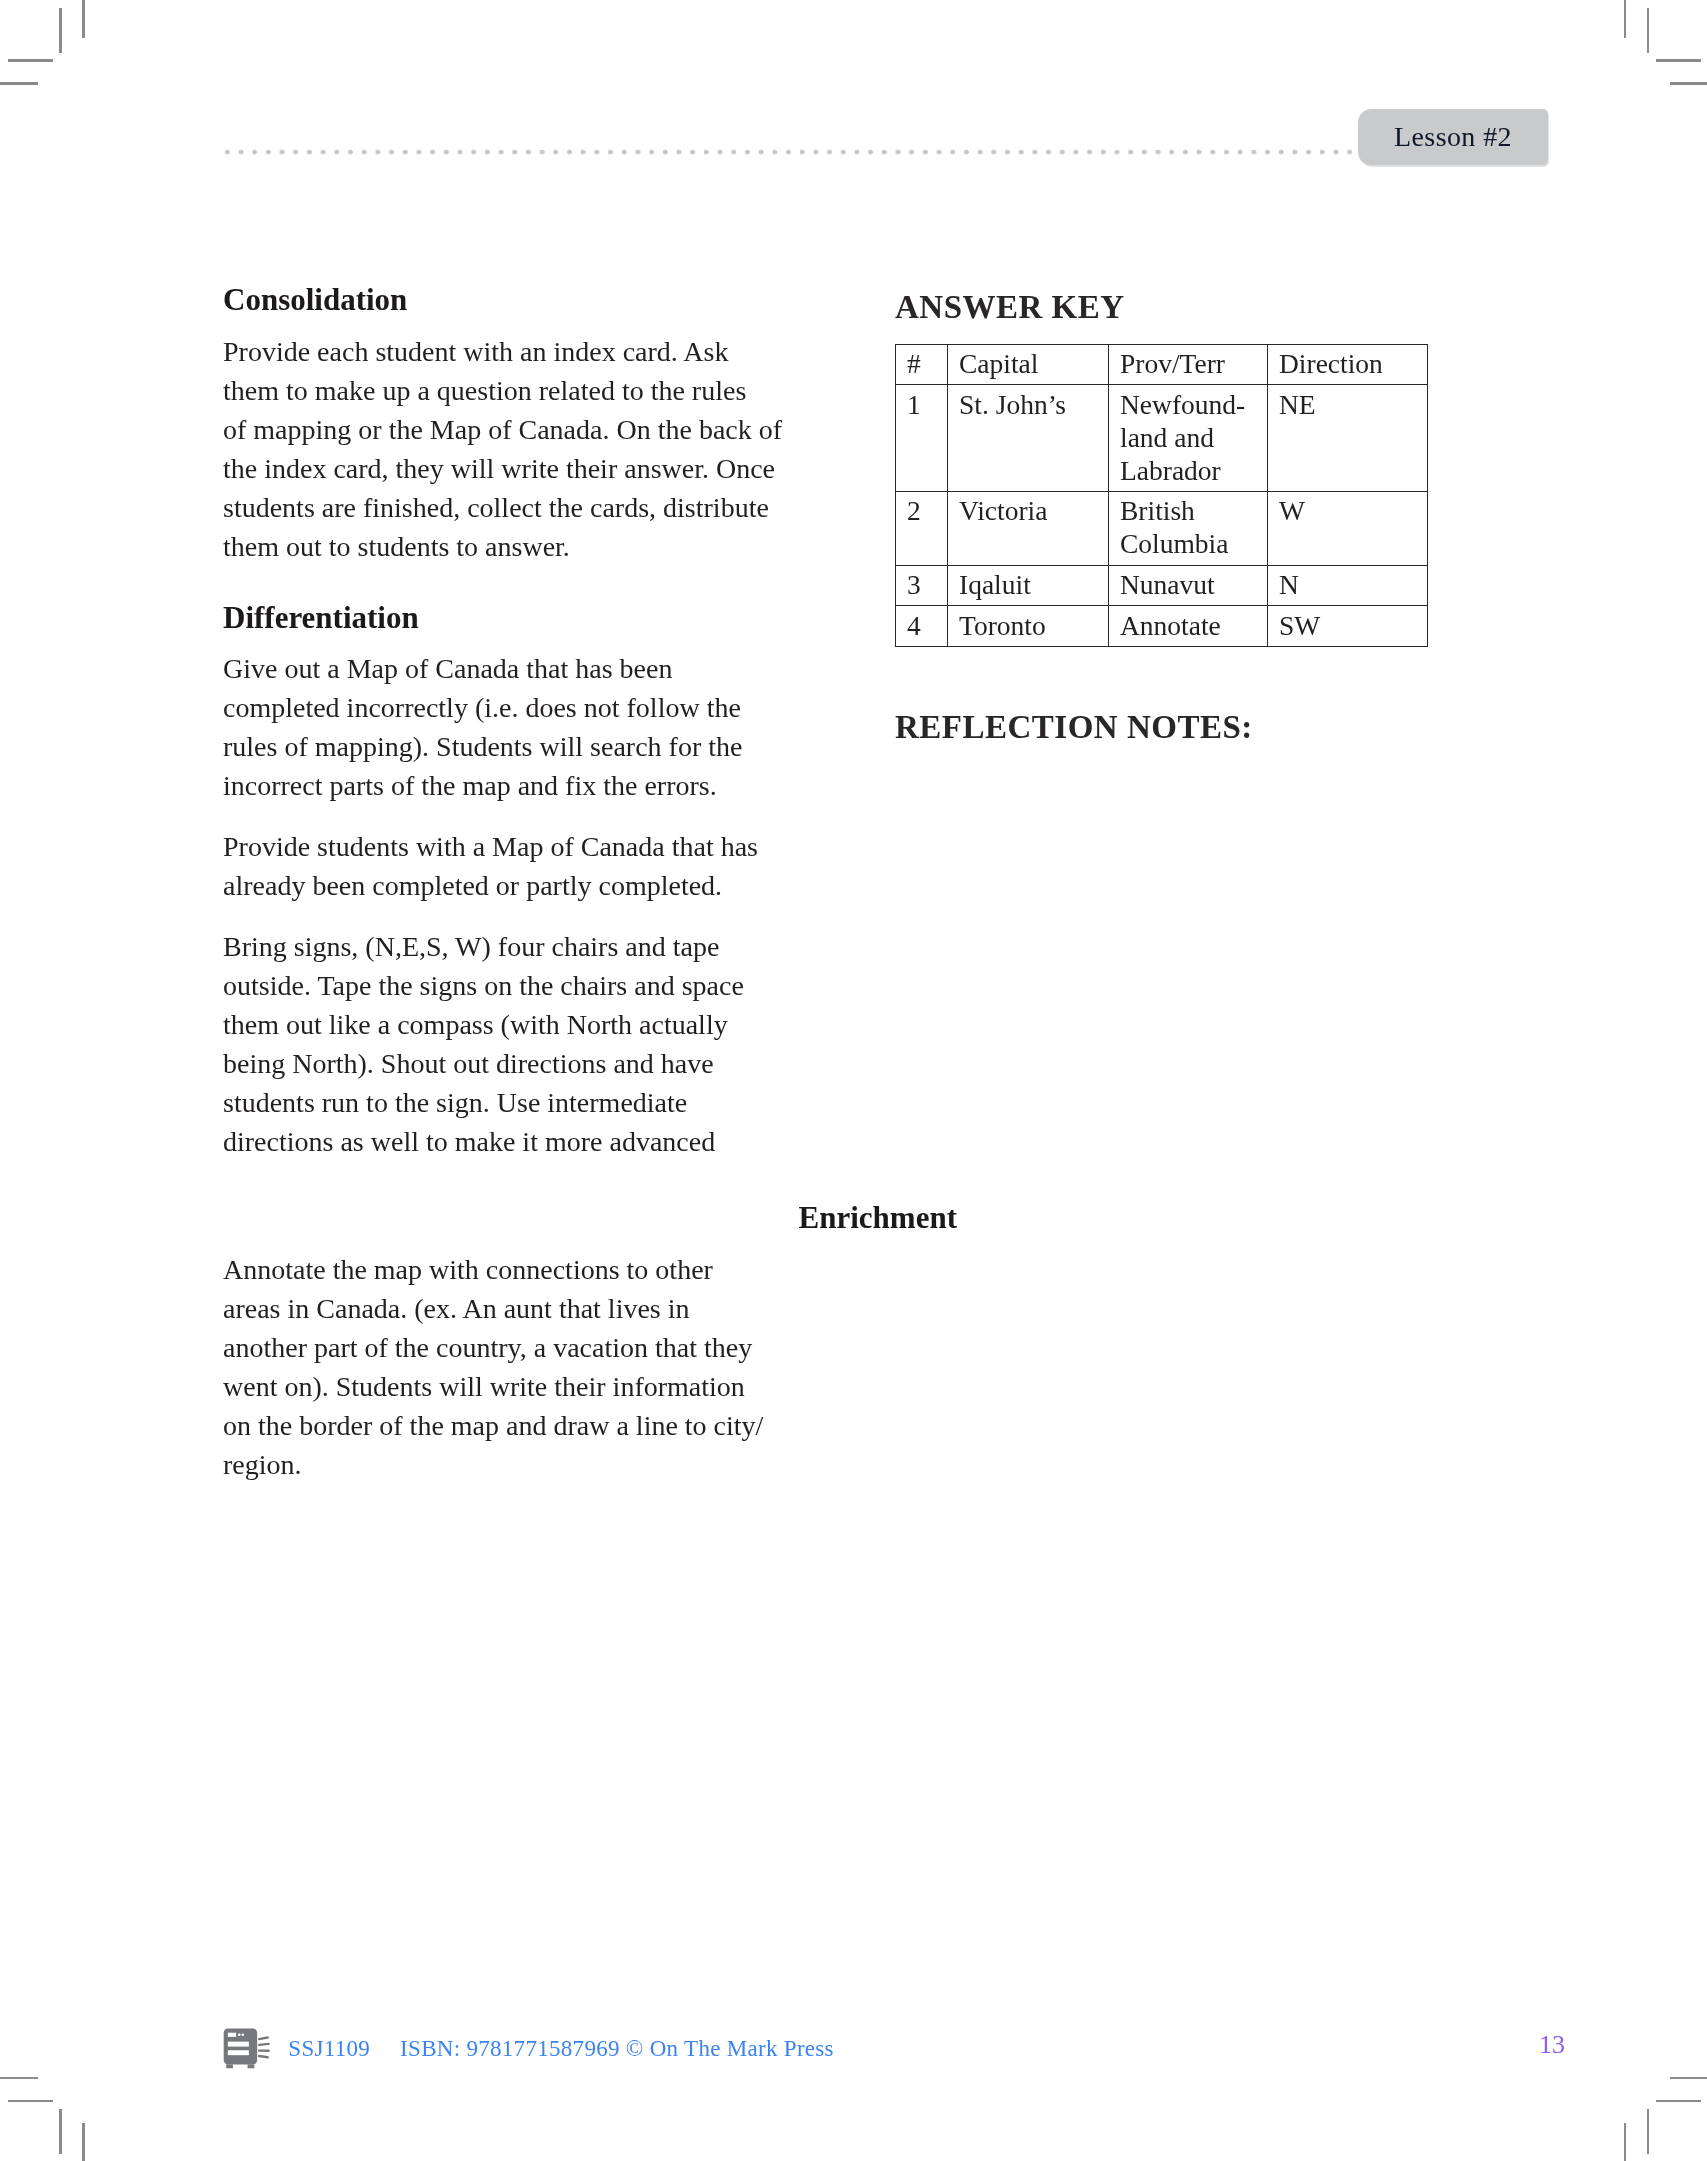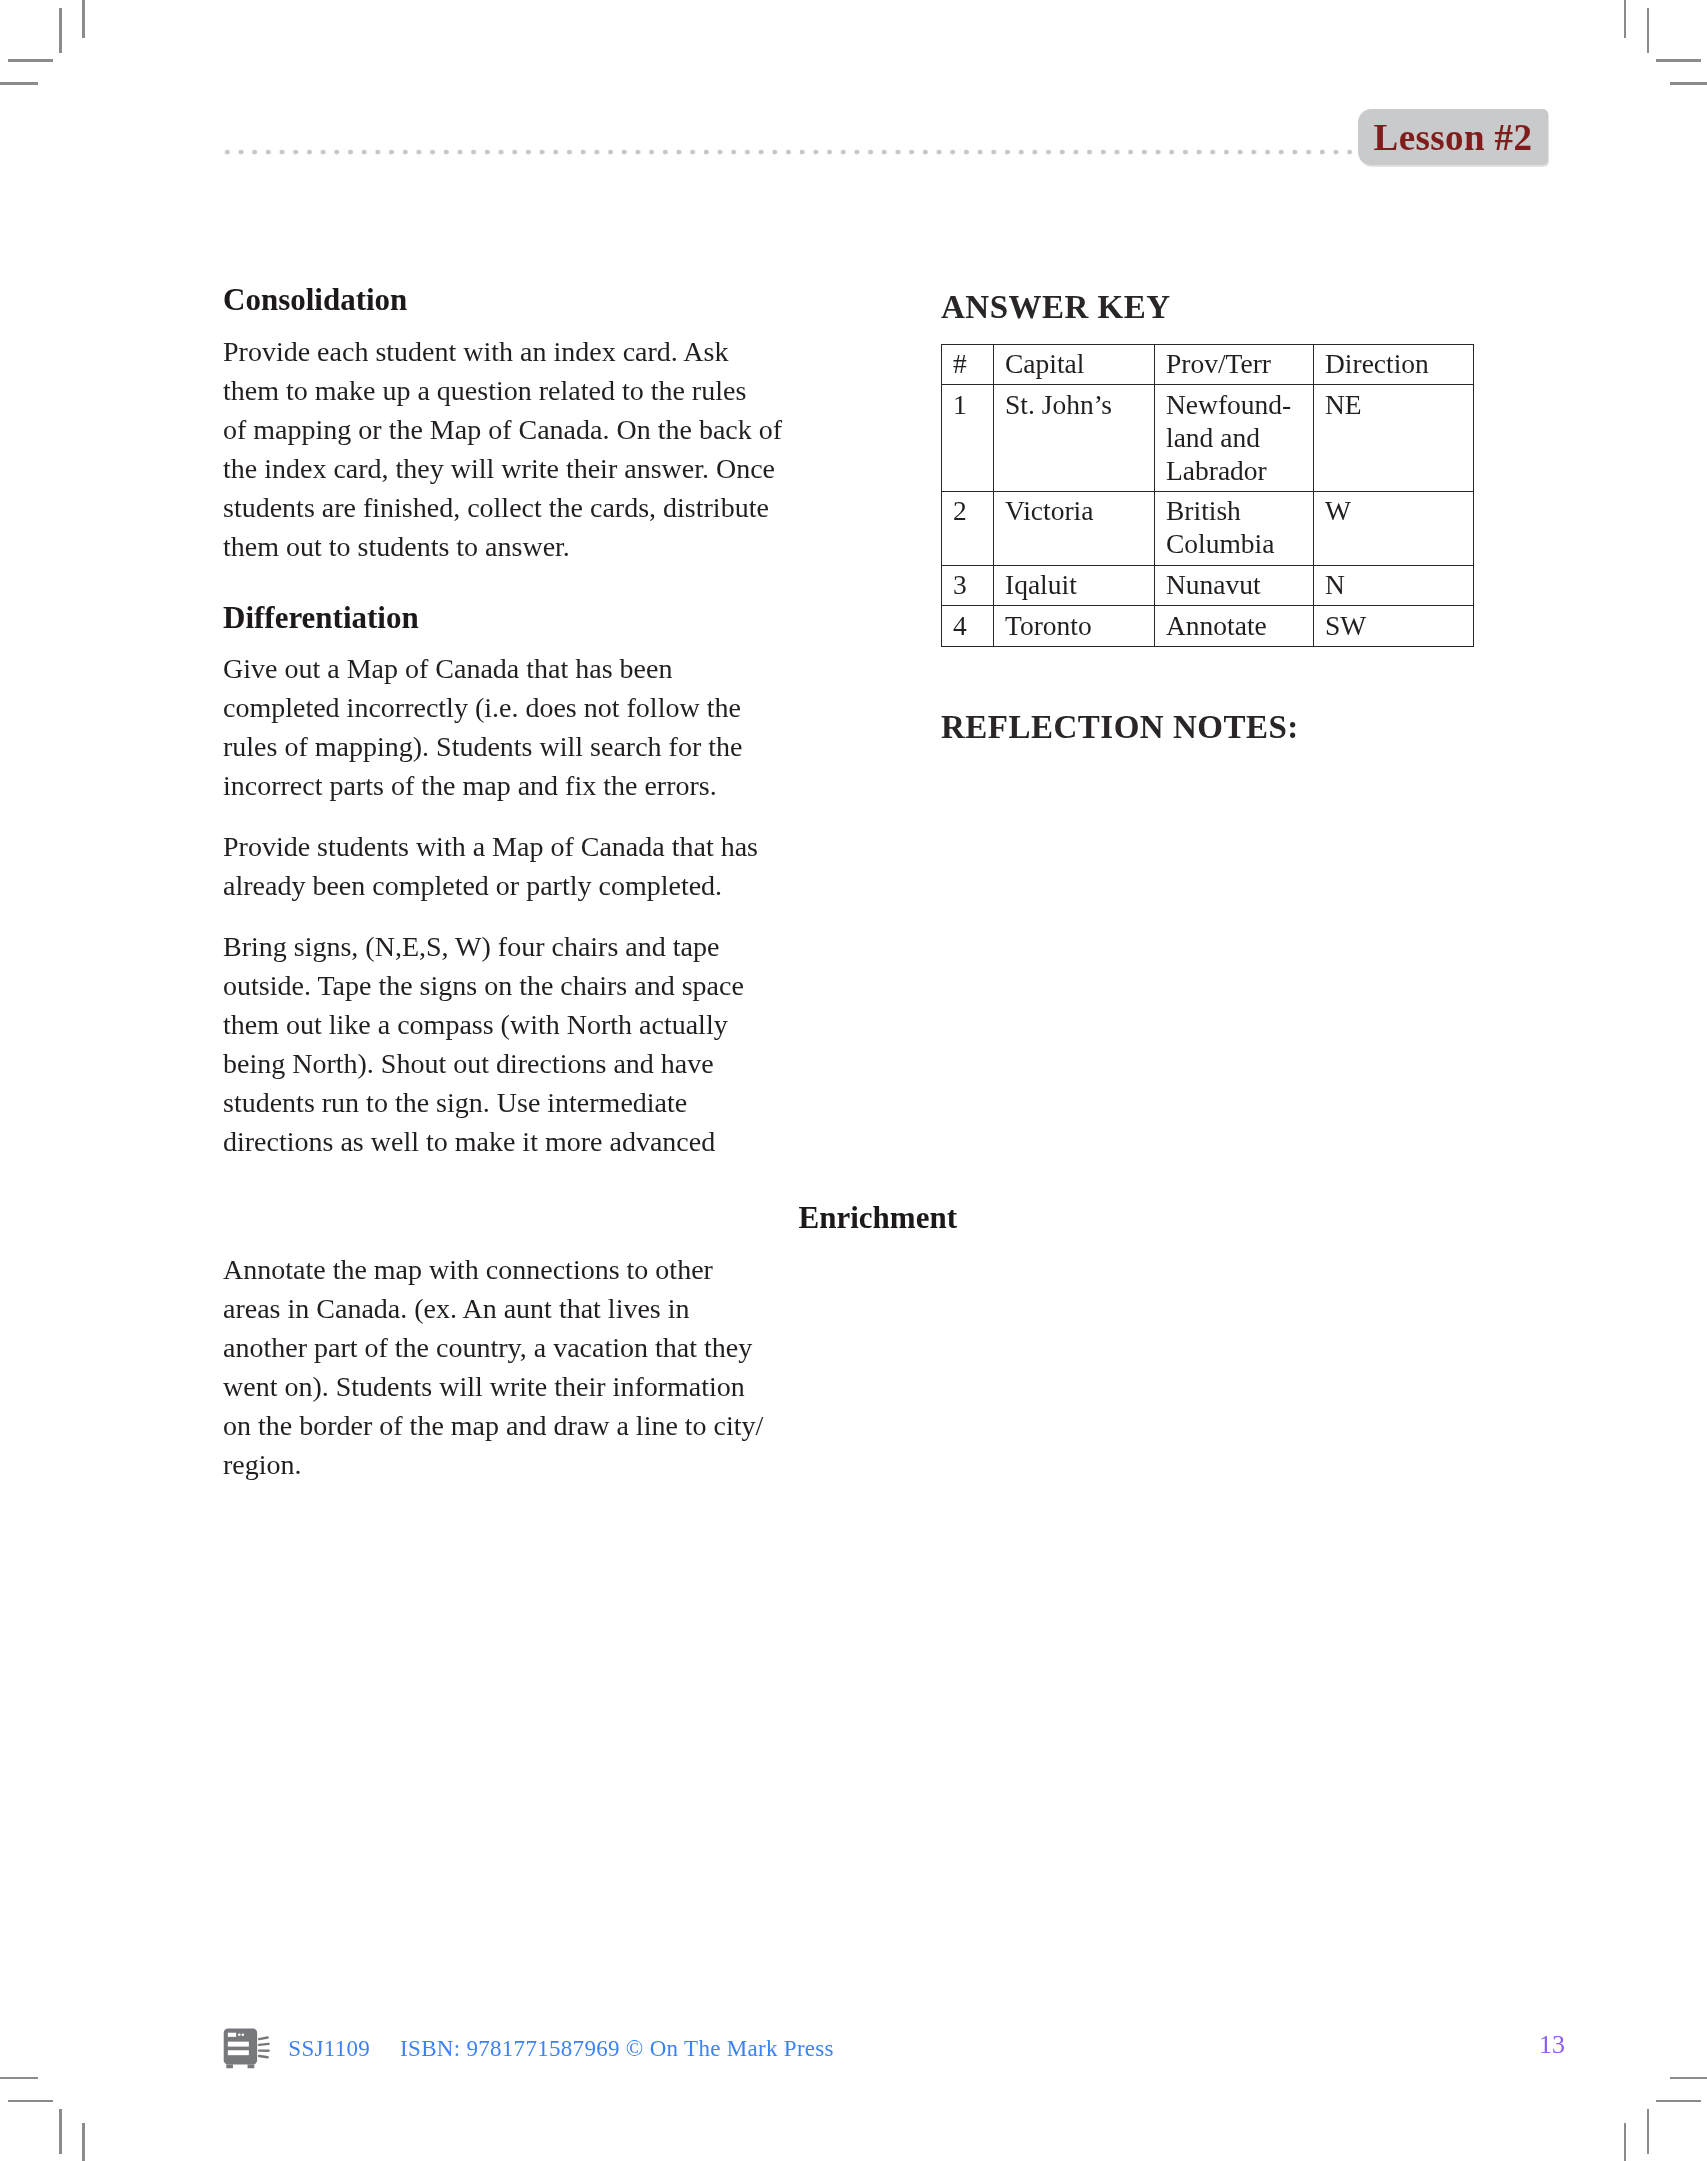--- a/index.html
+++ b/index.html
@@ -11,25 +11,25 @@
   .mark{position:absolute;background:#8b8b8e;}
 
   
   .dotted-rule{position:absolute;left:223px;top:148px;width:1137px;height:8.3px;
     background-image:radial-gradient(circle 2.7px at 4.2px 4.2px,#c6c7c9 2.2px,rgba(255,255,255,0) 2.8px);
     background-size:13.7px 8.3px;background-repeat:repeat-x;}
   .lesson-badge{position:absolute;left:1358px;top:109px;width:190px;height:56px;
     background:#c9cacb;border-radius:13.3px 5px 5px 13.3px;
     display:flex;align-items:center;justify-content:center;
     box-shadow:0.8px 1.7px 0 rgba(120,120,122,.25);}
-  .lesson-badge span{font-weight:bold;font-size:37px;color:#7f1d1d;letter-spacing:0.4px;}
+  .lesson-badge span{font-weight:normal;font-size:28px;color:#0f172a;letter-spacing:0.4px;}
 
   
   .col-left{position:absolute;left:223px;top:280px;width:734px;}
-  .col-right{position:absolute;left:941px;top:289px;width:550px;}
+  .col-right{position:absolute;left:895px;top:289px;width:550px;}
 
   h2.section{font-size:31px;line-height:39px;margin:0 0 12.5px;font-weight:bold;color:#1d191a;}
   h2.gap-md{margin-top:32px;}
   h2.gap-lg{margin-top:37px;text-align:right;}
   p.body{font-size:28px;line-height:39px;margin:0 0 22px;white-space:pre-line;}
 
   .caps-title{font-size:33px;font-weight:bold;letter-spacing:0.5px;color:#2a2627;line-height:37px;}
   .reflection{margin-top:62px;}
 
   table.answer{border-collapse:collapse;table-layout:fixed;width:532px;margin-top:17.5px;}

